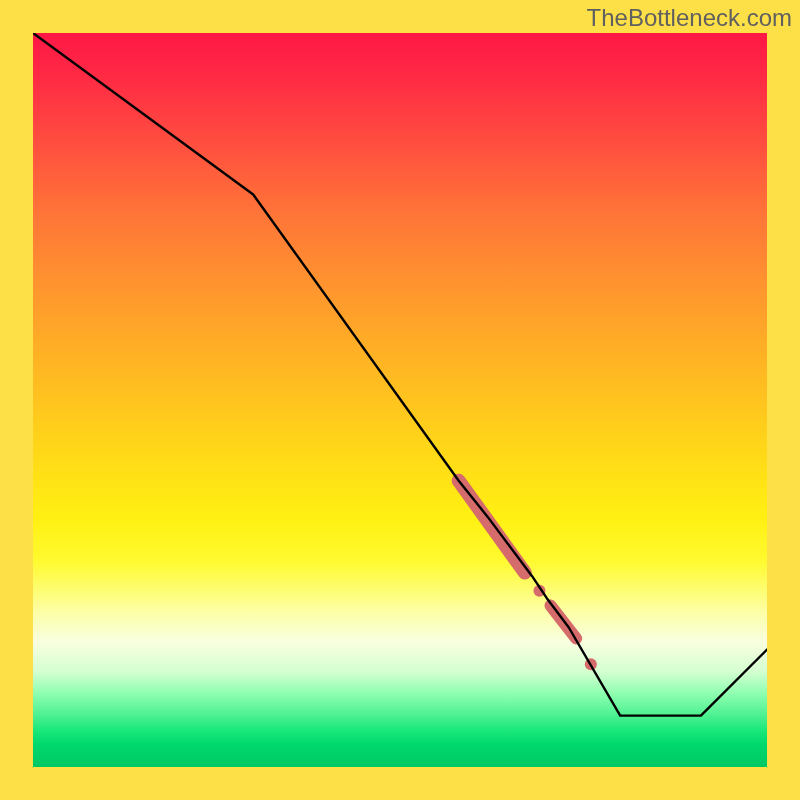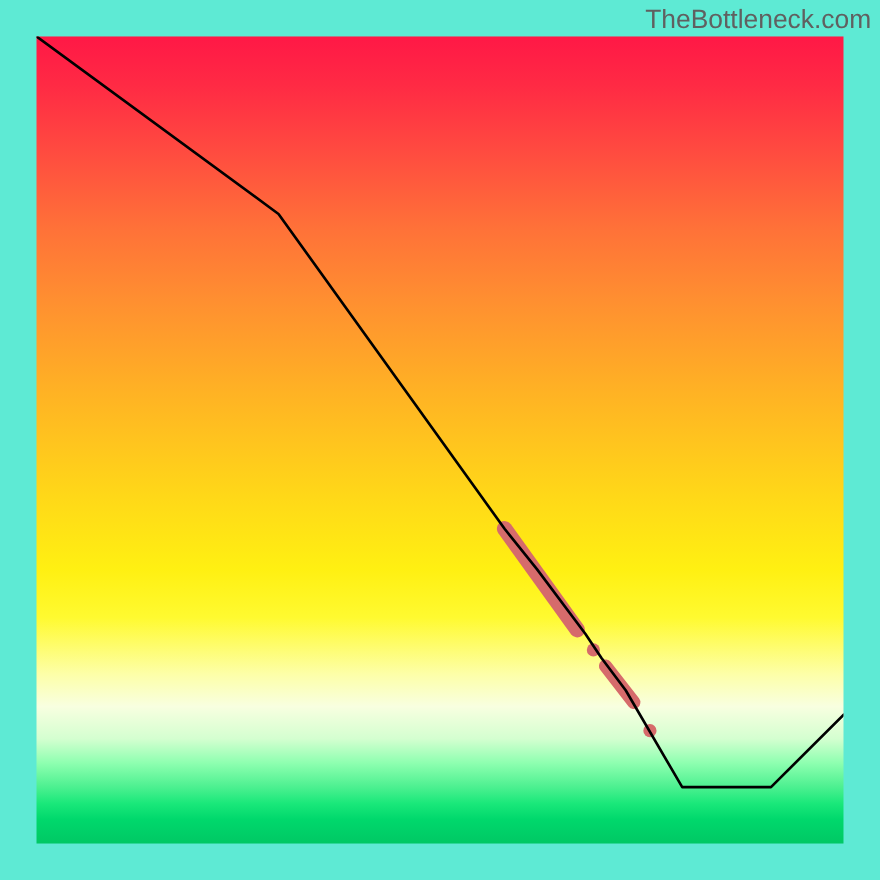--- a/index.html
+++ b/index.html
@@ -7,21 +7,21 @@
     padding: 0;
     width: 800px;
     height: 800px;
     background: #000;
     position: relative;
     font-family: Arial, sans-serif;
   }
   .outer {
     width: 800px;
     height: 800px;
-    background: #5eead4;
+    background: #fde047;
     position: relative;
   }
   .watermark {
     position: absolute;
     top: 4px;
     right: 8px;
     color: #606060;
     font-size: 24px;
     font-weight: normal;
     z-index: 10;

